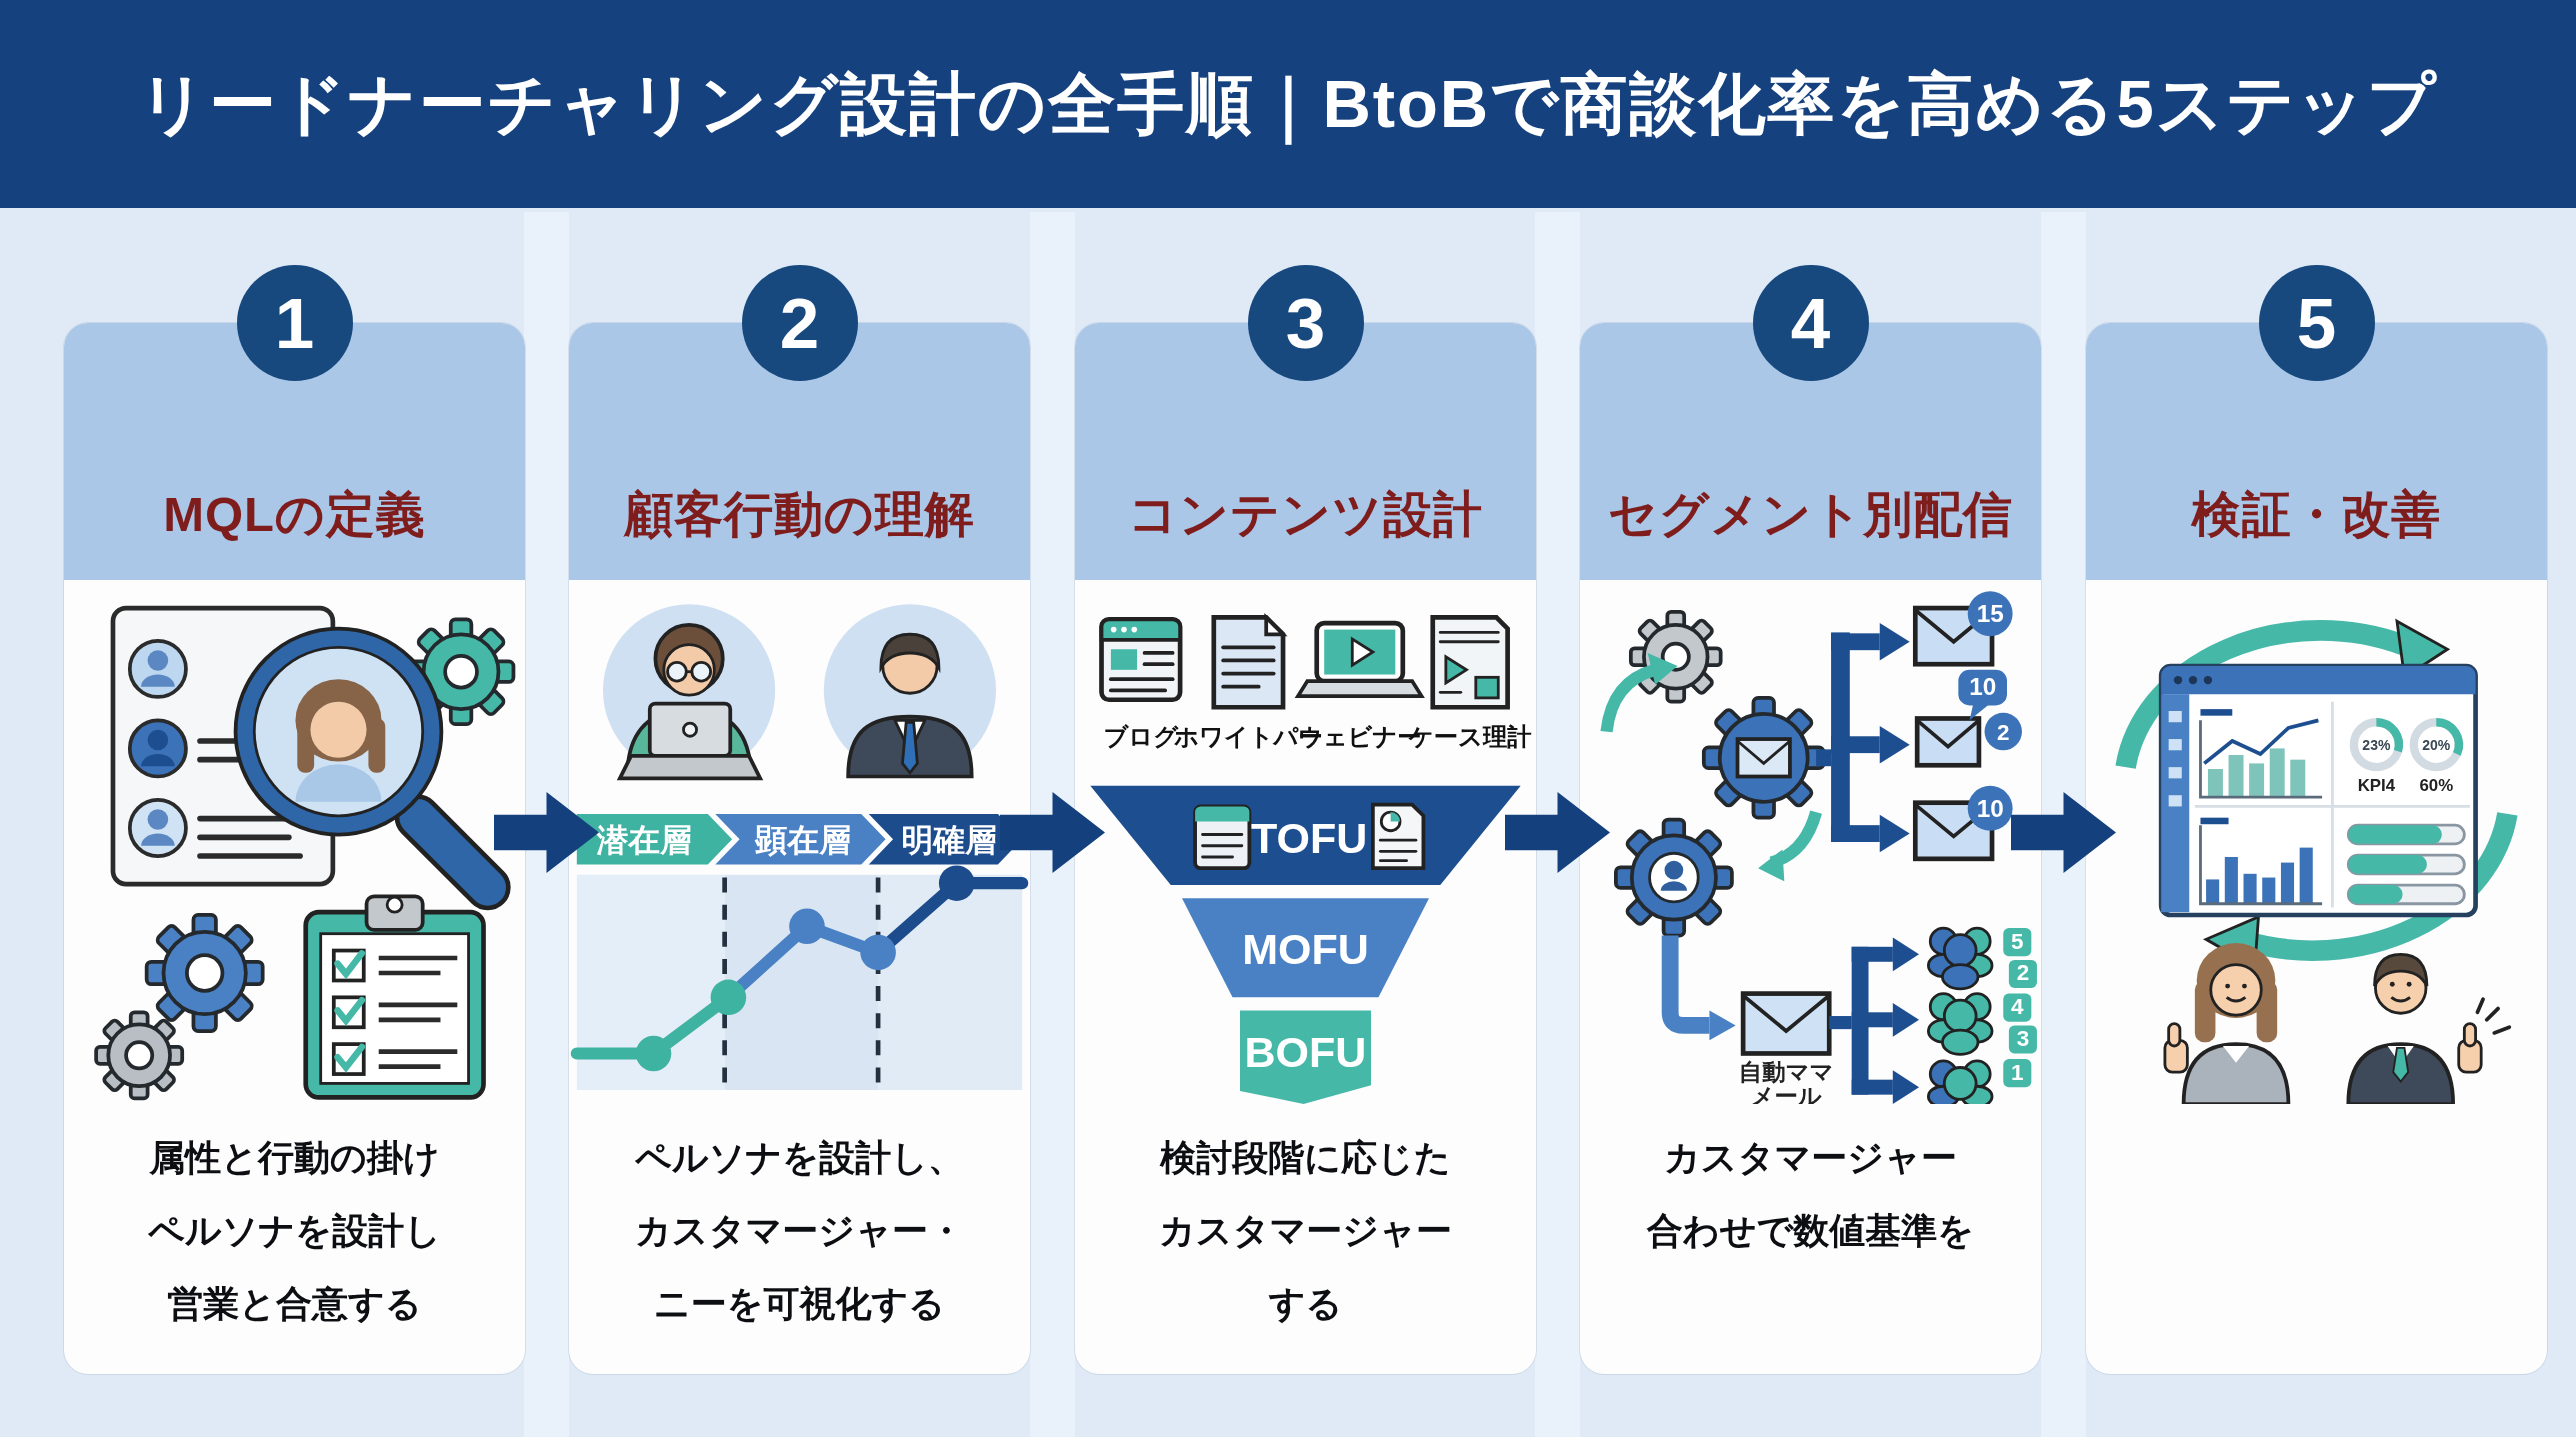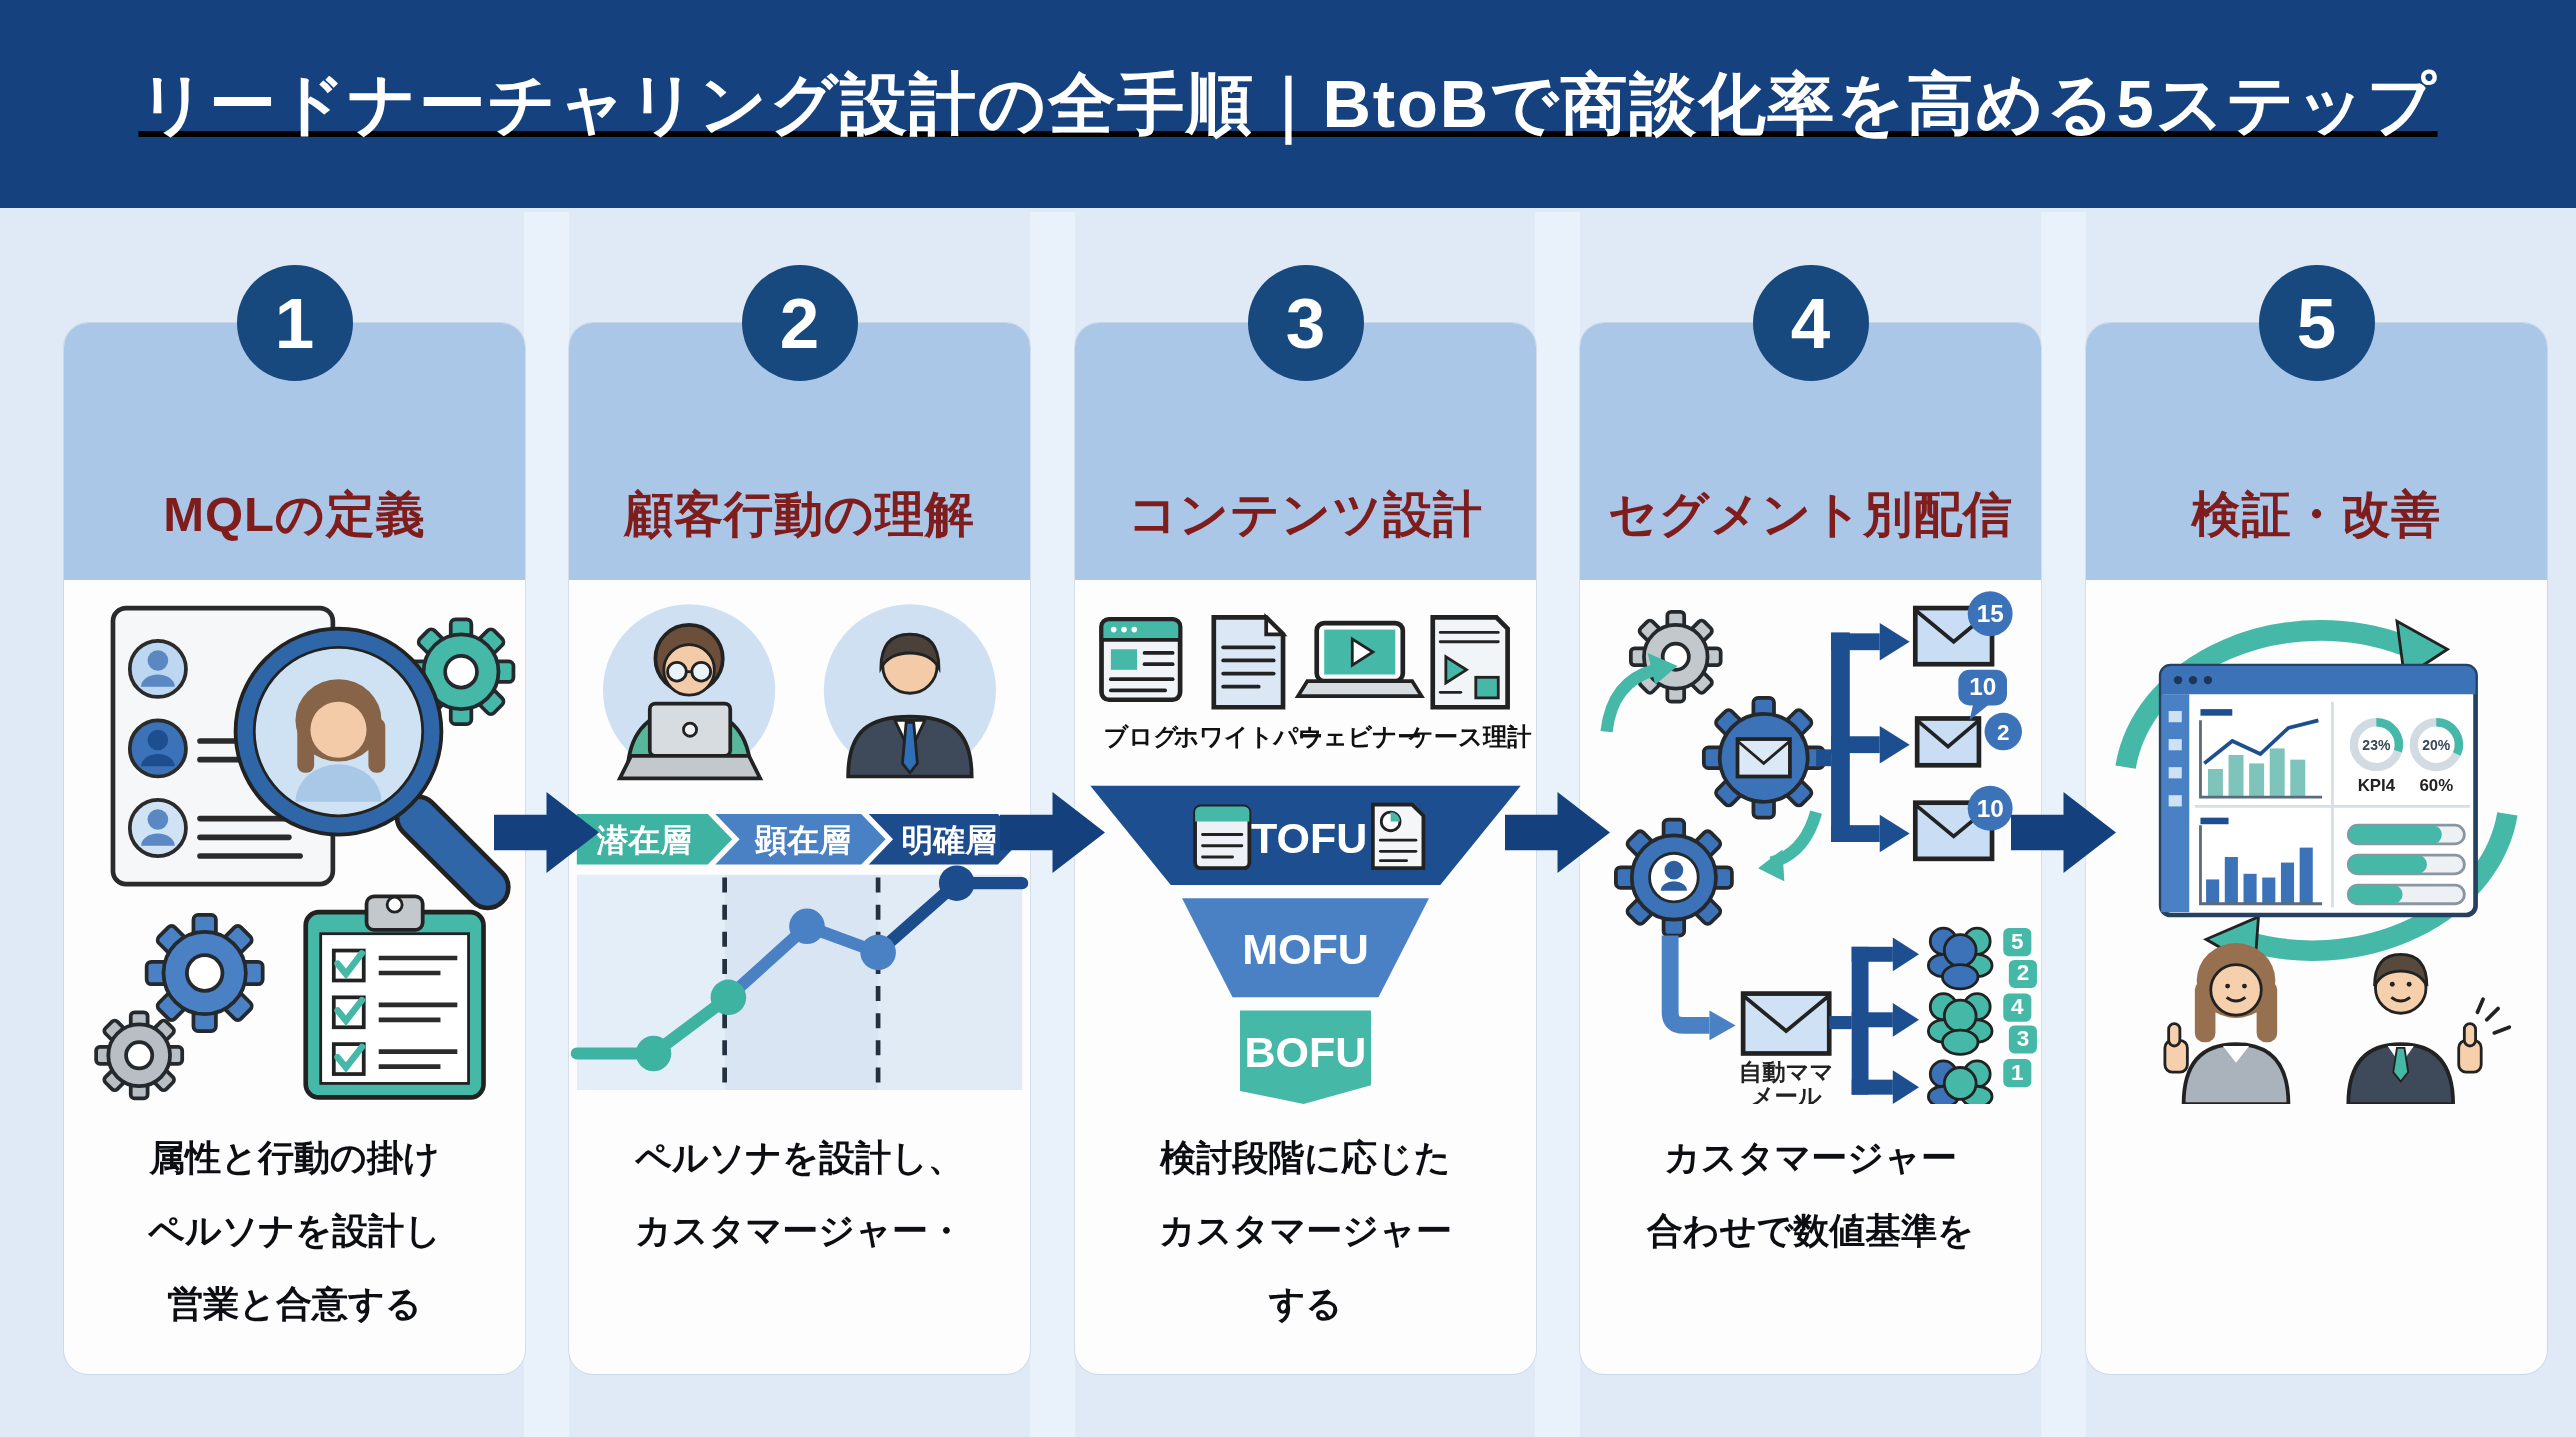--- a/index.html
+++ b/index.html
@@ -3,21 +3,21 @@
 <meta charset="utf-8">
 <style>
   html,body{margin:0;padding:0;}
   body{
     width:2576px;height:1438px;position:relative;overflow:hidden;
     background:#dfeaf6;
     font-family:"Liberation Sans",sans-serif;
   }
   .titlebar{
     position:absolute;left:0;top:0;width:2576px;height:208px;
-    background:#15417e;display:flex;align-items:center;justify-content:center;text-decoration:underline;
+    background:#15417e;display:flex;align-items:center;justify-content:center;
   }
   .titlebar h1{
     margin:0;color:#ffffff;font-size:67px;font-weight:800;letter-spacing:1.9px;white-space:nowrap;
   }
   .stripe{position:absolute;top:212px;bottom:0;width:45px;background:#e9f1fa;}
   .card{
     position:absolute;top:323px;width:461px;height:1051px;background:#fdfdfe;
     border-radius:24px;box-shadow:0 0 0 0.9px rgba(140,160,185,.25);
   }
   .band{
@@ -216,20 +216,21 @@
       <circle cx="90" cy="506" r="19" fill="#3fb3a1"></circle>
       <circle cx="170" cy="446" r="19" fill="#3fb3a1"></circle>
       <circle cx="254" cy="370" r="19" fill="#4a80c4"></circle>
       <circle cx="330" cy="398" r="19" fill="#4a80c4"></circle>
       <circle cx="414" cy="324" r="19" fill="#1c4c8c"></circle>
     </g>
   </svg>
   <div class="caption">
     <div>ペルソナを設計し、</div>
     <div>カスタマージャー・</div>
+    <div>ニーを可視化する</div>
   </div>
 </div>
 
 <div class="card" style="left:1075px">
   <div class="band">
     <div class="numcircle">
       <span>3</span>
     </div>
     <div class="step-title">コンテンツ設計</div>
   </div>

